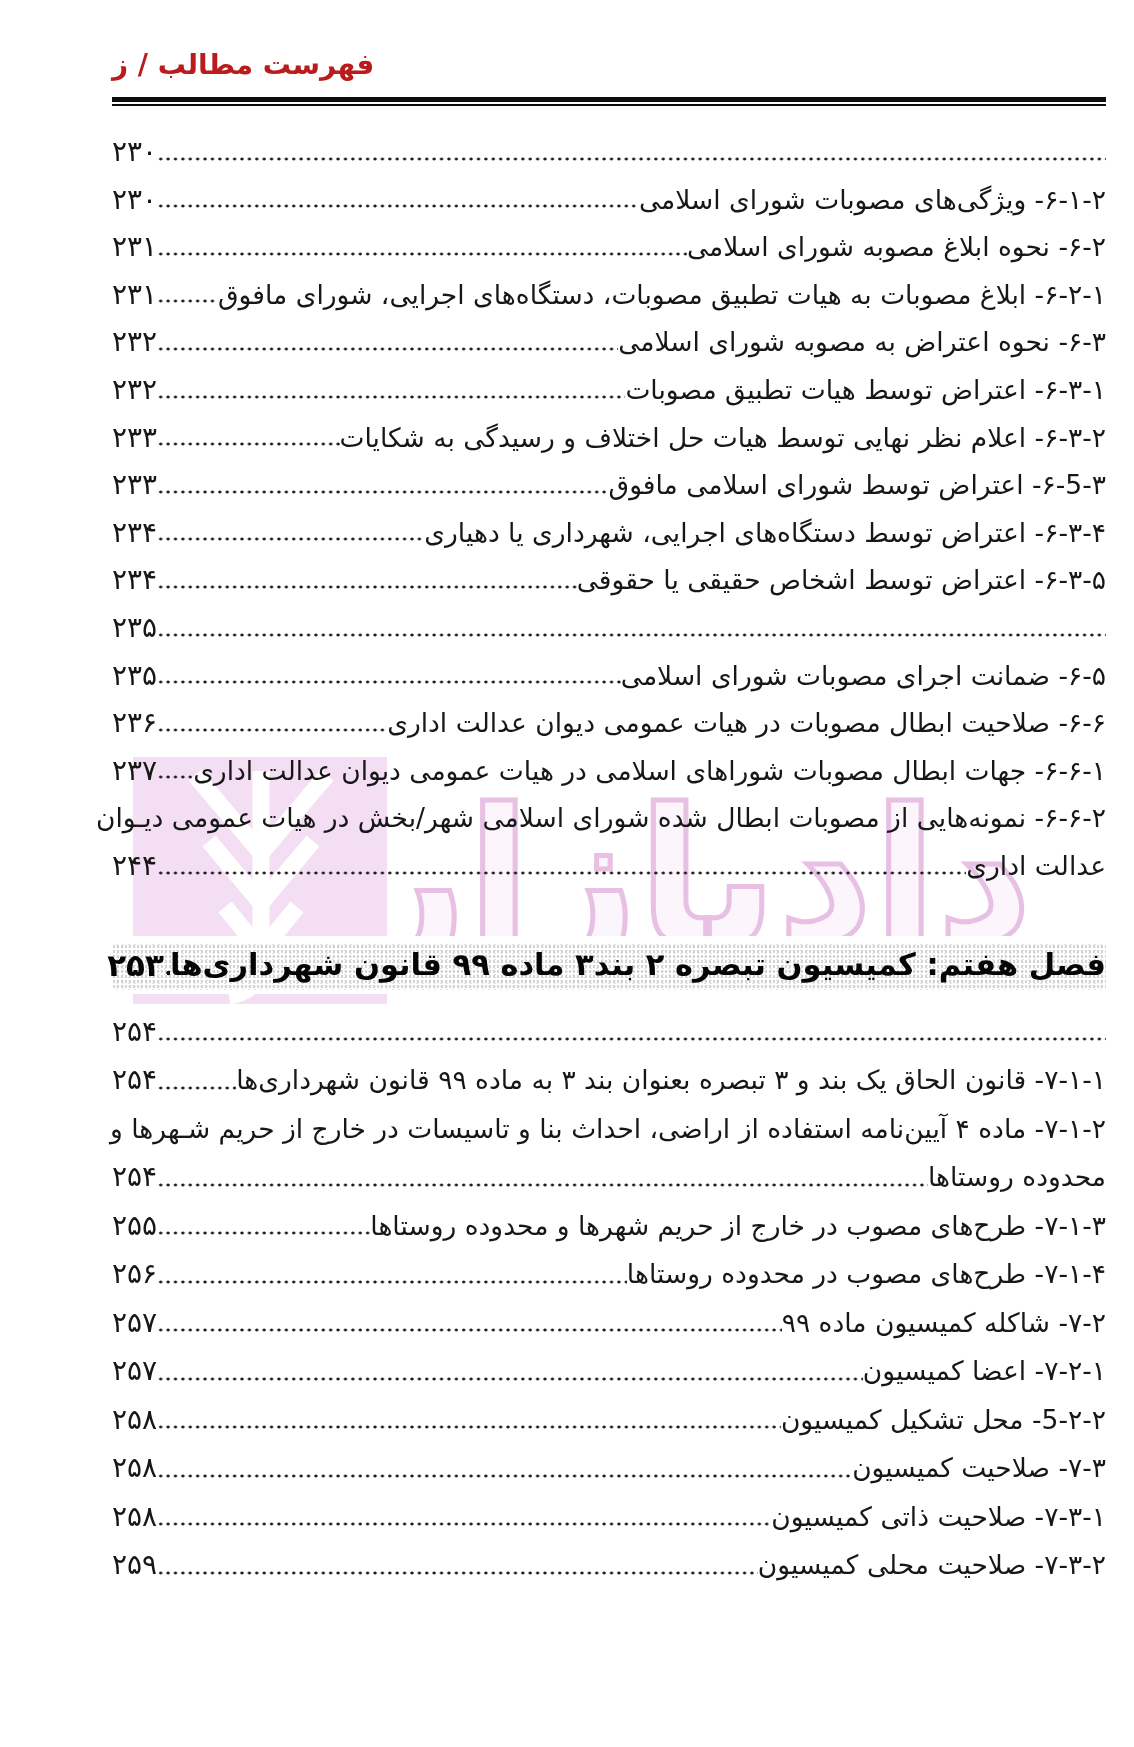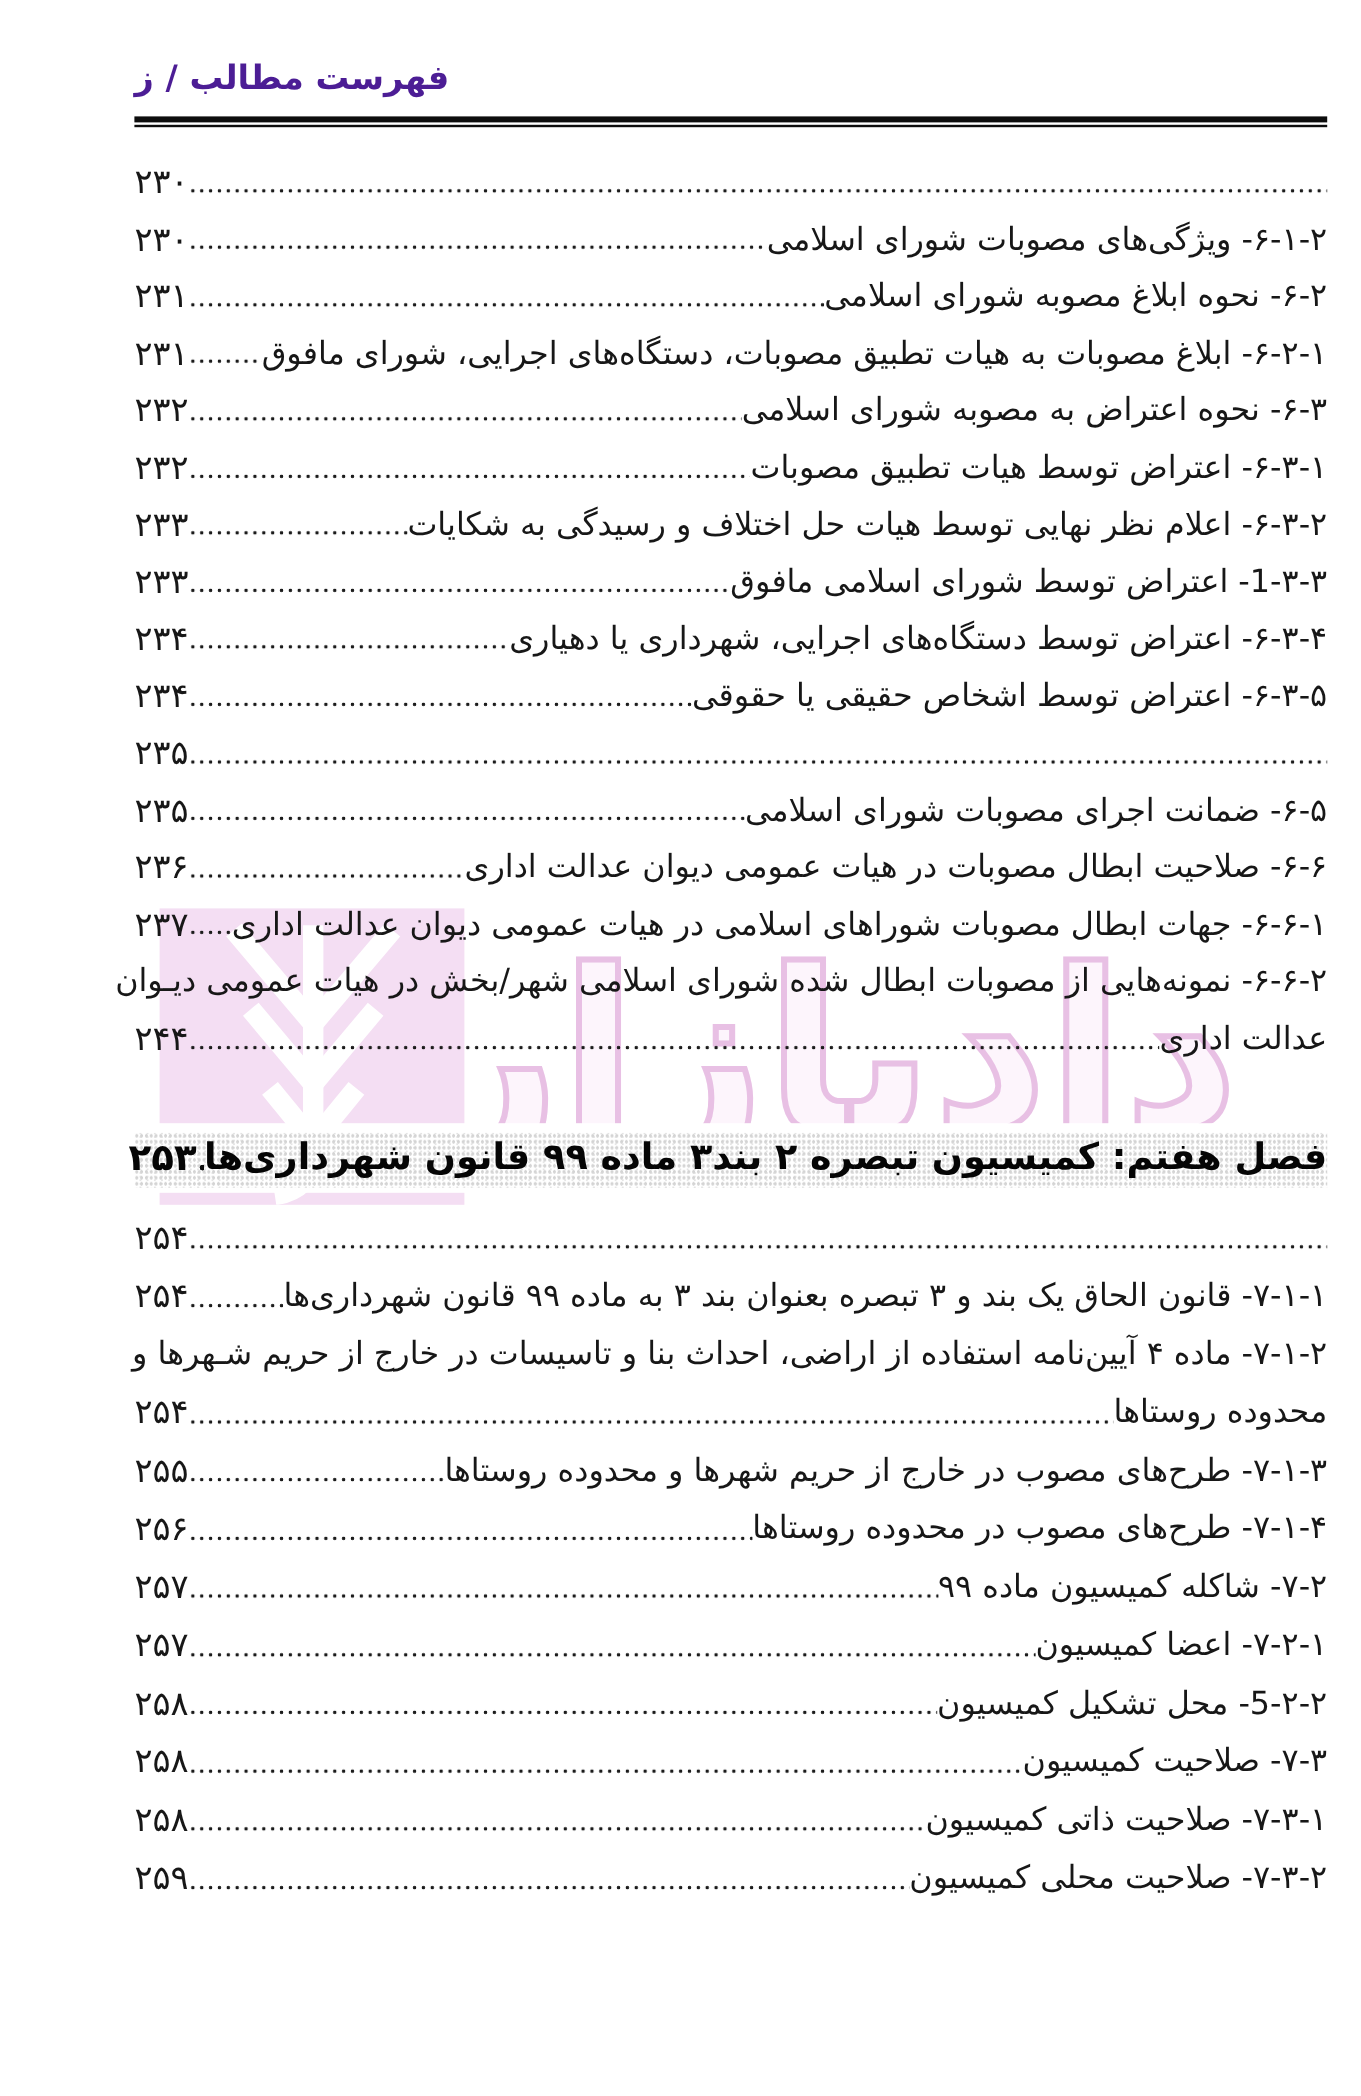--- a/index.html
+++ b/index.html
@@ -29,21 +29,21 @@
     letter-spacing: -5px;
     color: #fdf5fc;
     -webkit-text-stroke: 5px #e8c0e4;
     white-space: nowrap;
   }
 
   
   .hdr {
     position: absolute; left: 112px; top: 48px; z-index: 2;
     direction: rtl;
-    font-size: 28px; font-weight: bold; color: #4c1d95;
+    font-size: 28px; font-weight: bold; color: #b91c1c;
   }
   .rule { position: absolute; left: 112px; top: 97px; width: 994px; z-index: 2; }
   .rule .r1 { height: 5px; background: #0d0d0d; }
   .rule .r2 { height: 2px; background: #0d0d0d; margin-top: 2px; }
 
   
   .toc { position: absolute; left: 112px; top: 128px; width: 994px; z-index: 2; }
   .row {
     direction: rtl;
     display: flex;
@@ -153,21 +153,21 @@
         <span class="t">۶-۳-۱- اعتراض توسط هیات تطبیق مصوبات</span>
         <span class="dots"></span>
         <span class="pg">۲۳۲</span>
       </div>
       <div class="row">
         <span class="t">۶-۳-۲- اعلام نظر نهایی توسط هیات حل اختلاف و رسیدگی به شکایات</span>
         <span class="dots"></span>
         <span class="pg">۲۳۳</span>
       </div>
       <div class="row">
-        <span class="t">1-۳-۳- اعتراض توسط شورای اسلامی مافوق</span>
+        <span class="t">۶-5-۳- اعتراض توسط شورای اسلامی مافوق</span>
         <span class="dots"></span>
         <span class="pg">۲۳۳</span>
       </div>
       <div class="row">
         <span class="t">۶-۳-۴- اعتراض توسط دستگاه‌های اجرایی، شهرداری یا دهیاری</span>
         <span class="dots"></span>
         <span class="pg">۲۳۴</span>
       </div>
       <div class="row">
         <span class="t">۶-۳-۵- اعتراض توسط اشخاص حقیقی یا حقوقی</span>

